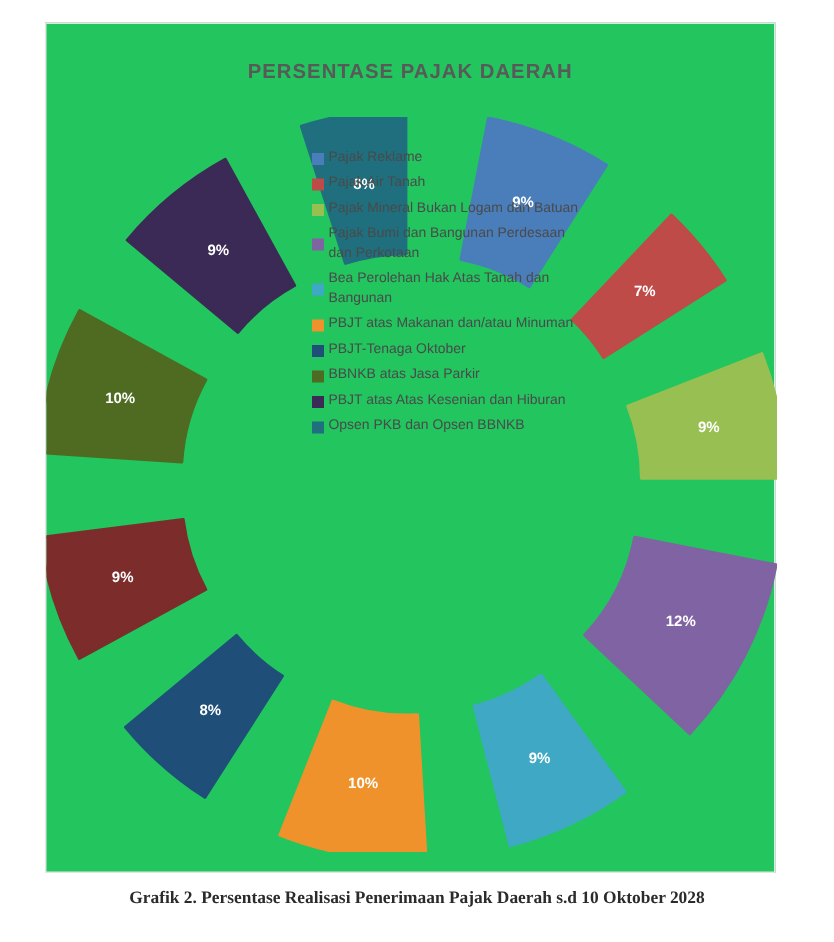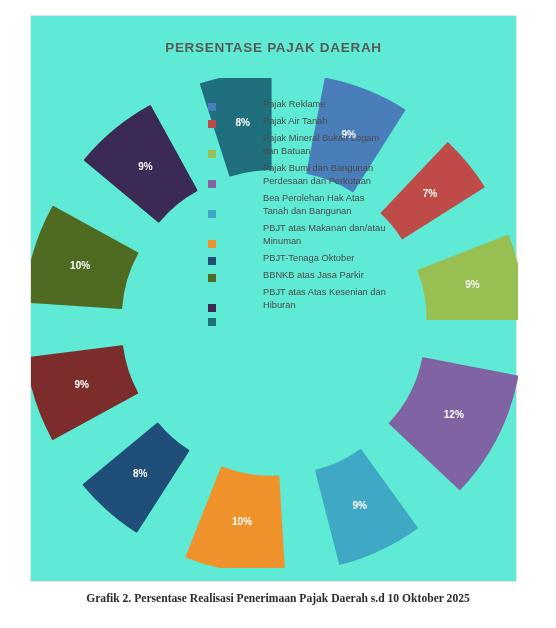--- a/index.html
+++ b/index.html
@@ -3,36 +3,36 @@
 <meta charset="utf-8">
 <style>
   html,body{margin:0;padding:0;}
   body{
     width:556px;height:628px;background:#ffffff;
     font-family:"Liberation Sans", sans-serif;
     overflow:hidden;position:relative;
   }
   #frame{
     position:absolute;left:30px;top:15px;width:487px;height:567px;
-    border:1px solid #e4e4e4;background:#5eead4;box-sizing:border-box;
+    border:1px solid #e4e4e4;background:#22c55e;box-sizing:border-box;
   }
   #chart-title{
     position:absolute;left:0;top:24px;width:100%;text-align:center;
     font-size:13.5px;font-weight:bold;color:#595959;letter-spacing:.7px;
   }
   #donut-svg{position:absolute;left:0;top:62px;width:487px;height:490px;}
   .slice-label{
     font-family:"Liberation Sans",sans-serif;font-size:10px;font-weight:bold;
     fill:#ffffff;text-anchor:middle;dominant-baseline:middle;
   }
   #legend{
     position:absolute;left:177px;top:82px;width:180px;
   }
   .legend-item{
-    display:flex;align-items:flex-end;margin-bottom:4px;line-height:13px;gap:44px;
+    display:flex;align-items:center;margin-bottom:4px;line-height:13px;
   }
   .legend-swatch{
     width:8px;height:8px;flex:0 0 8px;margin-top:2px;margin-right:3px;
   }
   .legend-label{
     font-size:9.3px;color:#4a4a4a;font-family:"Liberation Sans",sans-serif;
   }
   #caption{
     position:absolute;left:0;top:592px;width:100%;text-align:center;
     font-size:11.6px;font-weight:bold;color:#2b2b2b;
@@ -105,18 +105,19 @@
       <div class="legend-item">
         <span class="legend-swatch" style="background: rgb(79, 107, 34);"></span>
         <span class="legend-label">BBNKB atas Jasa Parkir</span>
       </div>
       <div class="legend-item">
         <span class="legend-swatch" style="background: rgb(58, 42, 85);"></span>
         <span class="legend-label">PBJT atas Atas Kesenian dan Hiburan</span>
       </div>
       <div class="legend-item">
         <span class="legend-swatch" style="background: rgb(31, 111, 126);"></span>
+        <span class="legend-label">Opsen PKB dan Opsen BBNKB</span>
       </div>
     </div>
 
 </div>
 
-<div id="caption">Grafik 2. Persentase Realisasi Penerimaan Pajak Daerah s.d 10 Oktober 2025</div>
+<div id="caption">Grafik 2. Persentase Realisasi Penerimaan Pajak Daerah s.d 10 Oktober 2028</div>
 
 </body></html>

